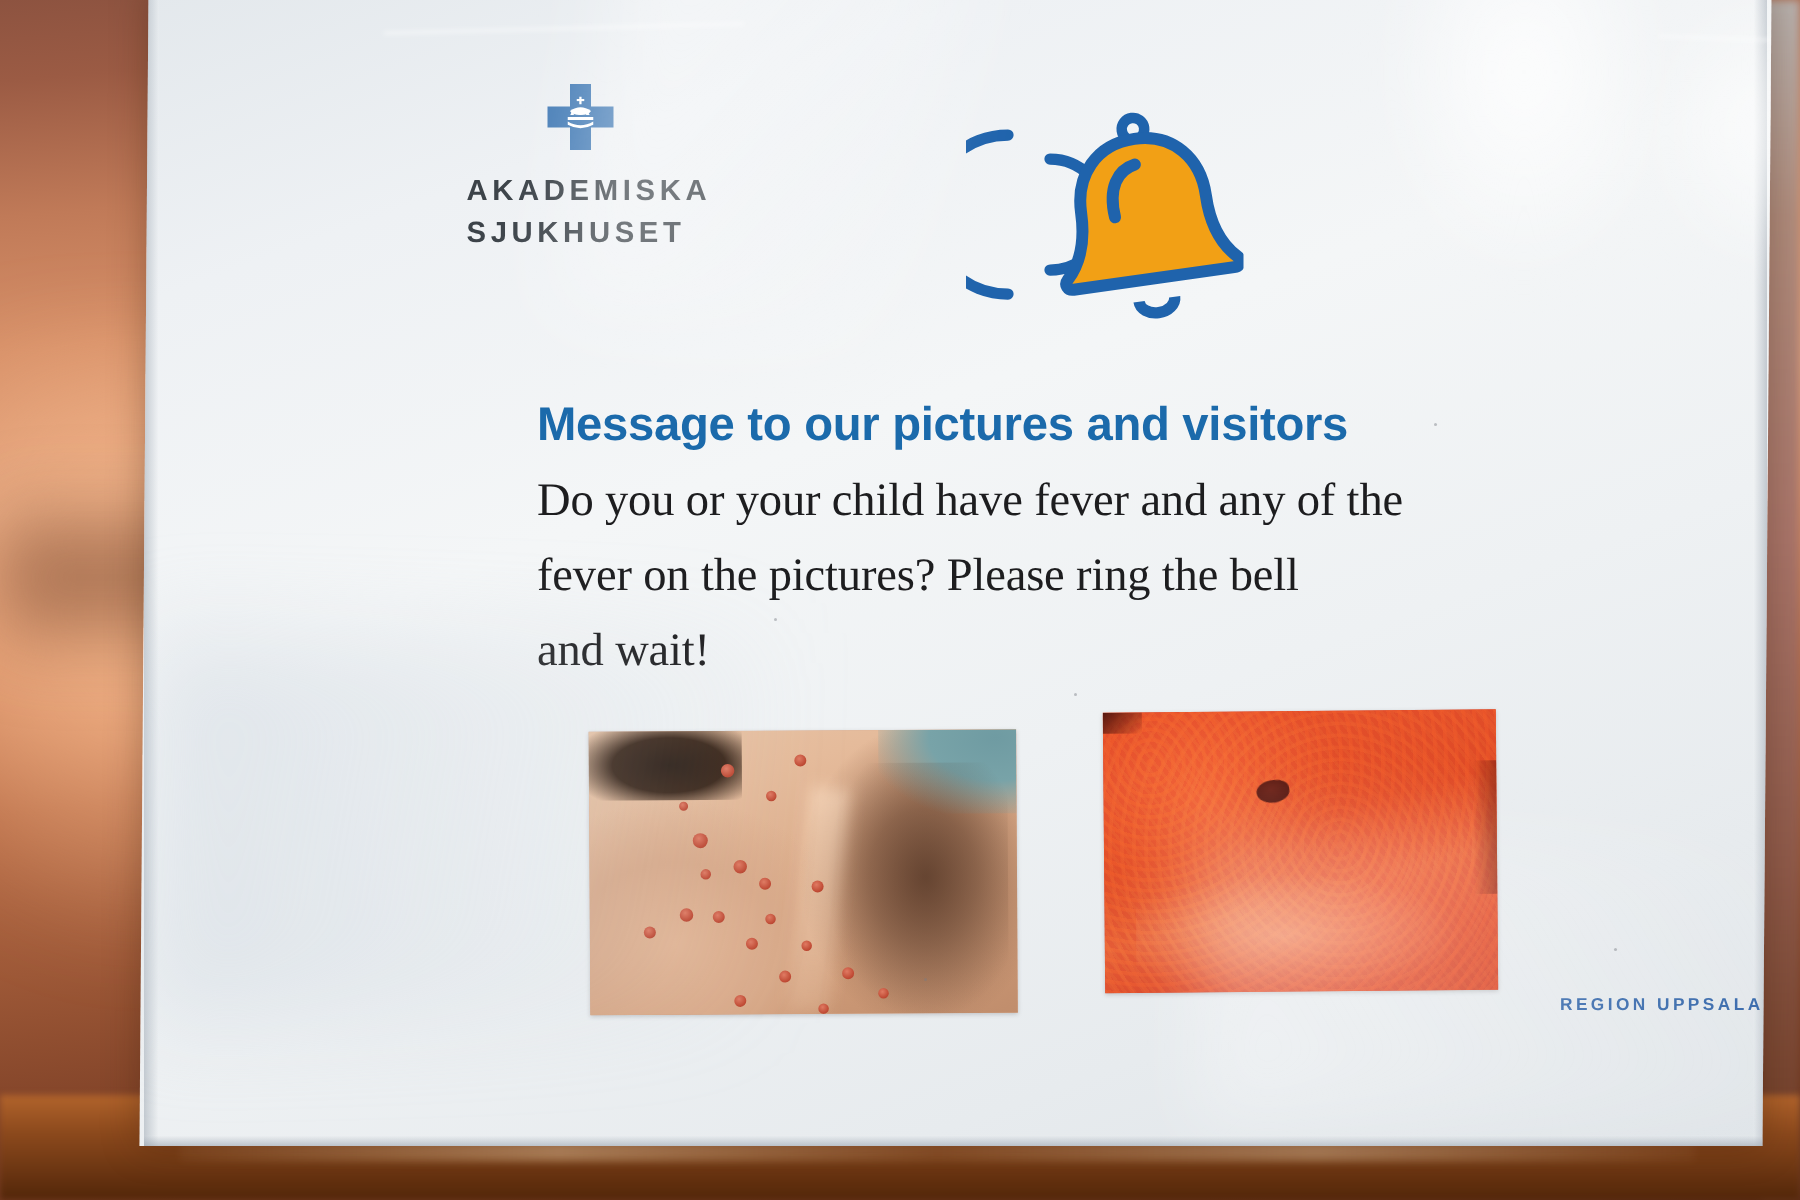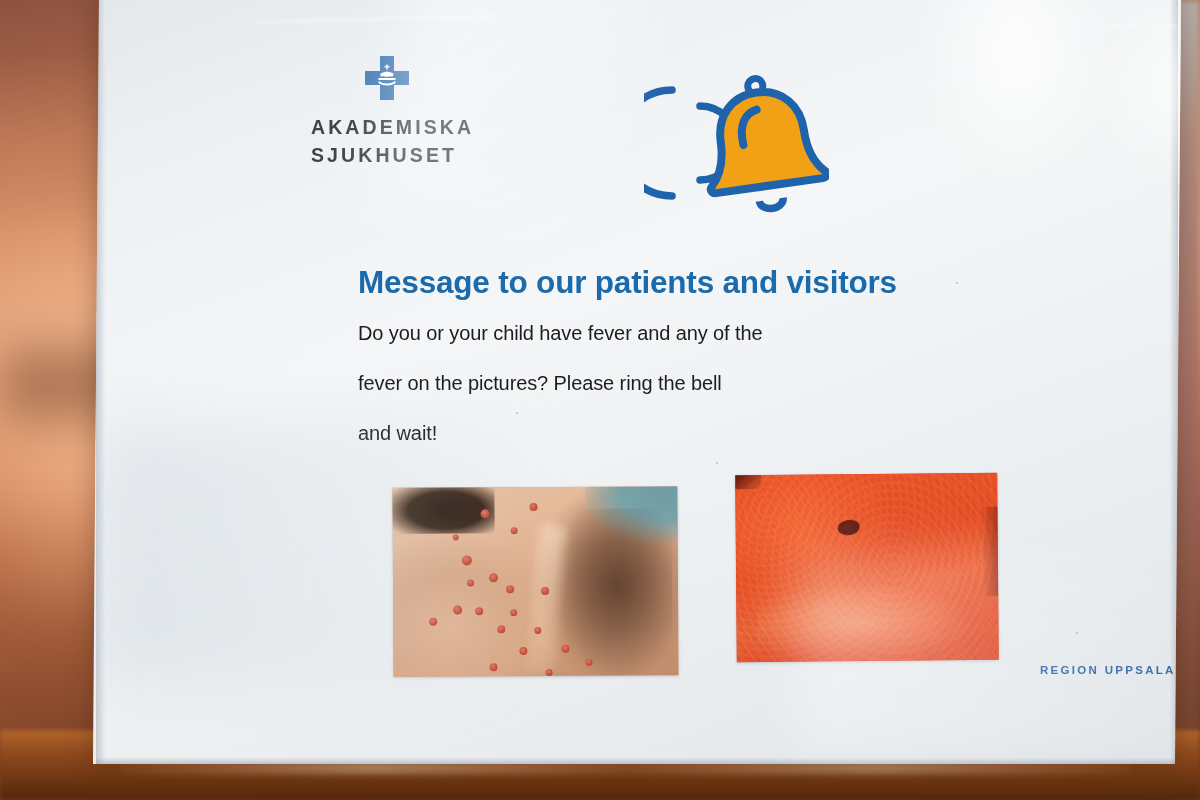--- a/index.html
+++ b/index.html
@@ -72,22 +72,22 @@
   .cross-wrap{width:52px;height:52px;margin-left:50px;}
   .brand{margin-top:8px;font-weight:bold;font-size:19.5px;letter-spacing:3.1px;
     color:#3c4349;line-height:1.42;white-space:nowrap;}
 
   
   .bell{position:absolute;left:548px;top:78px;width:185px;height:150px;}
 
   
   .headline{position:absolute;left:262px;top:272px;font-size:31.5px;font-weight:bold;
     color:#1b6aab;letter-spacing:-0.2px;white-space:nowrap;}
-  .body{position:absolute;left:262px;top:316px;width:830px;font-size:20px;
-    color:#1d1d1f;line-height:50px;letter-spacing:-0.1px;}
+  .body{position:absolute;left:262px;top:316px;width:830px;font-size:31px;
+    color:#1d1d1f;line-height:50px;letter-spacing:-0.1px;font-family:Liberation Serif, serif;}
   .body span{display:block;white-space:nowrap;}
 
   
   .photo{position:absolute;overflow:hidden;box-shadow:0 1px 3px rgba(90,90,95,.28);}
   .photo-left{left:297px;top:495px;width:285px;height:189px;
     transform:rotate(-0.35deg);
     background:#d8a98c;}
   .photo-right{left:640px;top:482px;width:262px;height:187px;
     transform:rotate(-0.5deg);
     background:#d8462a;}
@@ -195,21 +195,21 @@
                      h 108
                      c 4 0 6 -4 3 -7
                      c -9 -9 -15 -23 -15 -43
                      c 0 -25 -16 -44 -42 -44 z" fill="#f2a015" stroke="#1f63ac" stroke-width="8" stroke-linejoin="round"></path>
             <path d="M108 130 a12 9 0 0 0 24 0" fill="none" stroke="#1f63ac" stroke-width="7.5"></path>
             <path d="M100 72 c -2 -20 6 -31 18 -33" fill="none" stroke="#1f63ac" stroke-width="8" stroke-linecap="round"></path>
           </g>
         </svg>
       </div>
 
-      <div class="headline">Message to our patients and visitors</div>
+      <div class="headline">Message to our pictures and visitors</div>
 
       <div class="body">
         <span>Do you or your child have fever and any of the</span>
         <span>fever on the pictures? Please ring the bell</span>
         <span>and wait!</span>
       </div>
 
       <div class="photo photo-left">
         <div class="pl-skin"></div>
         <div class="pl-teal"></div>

